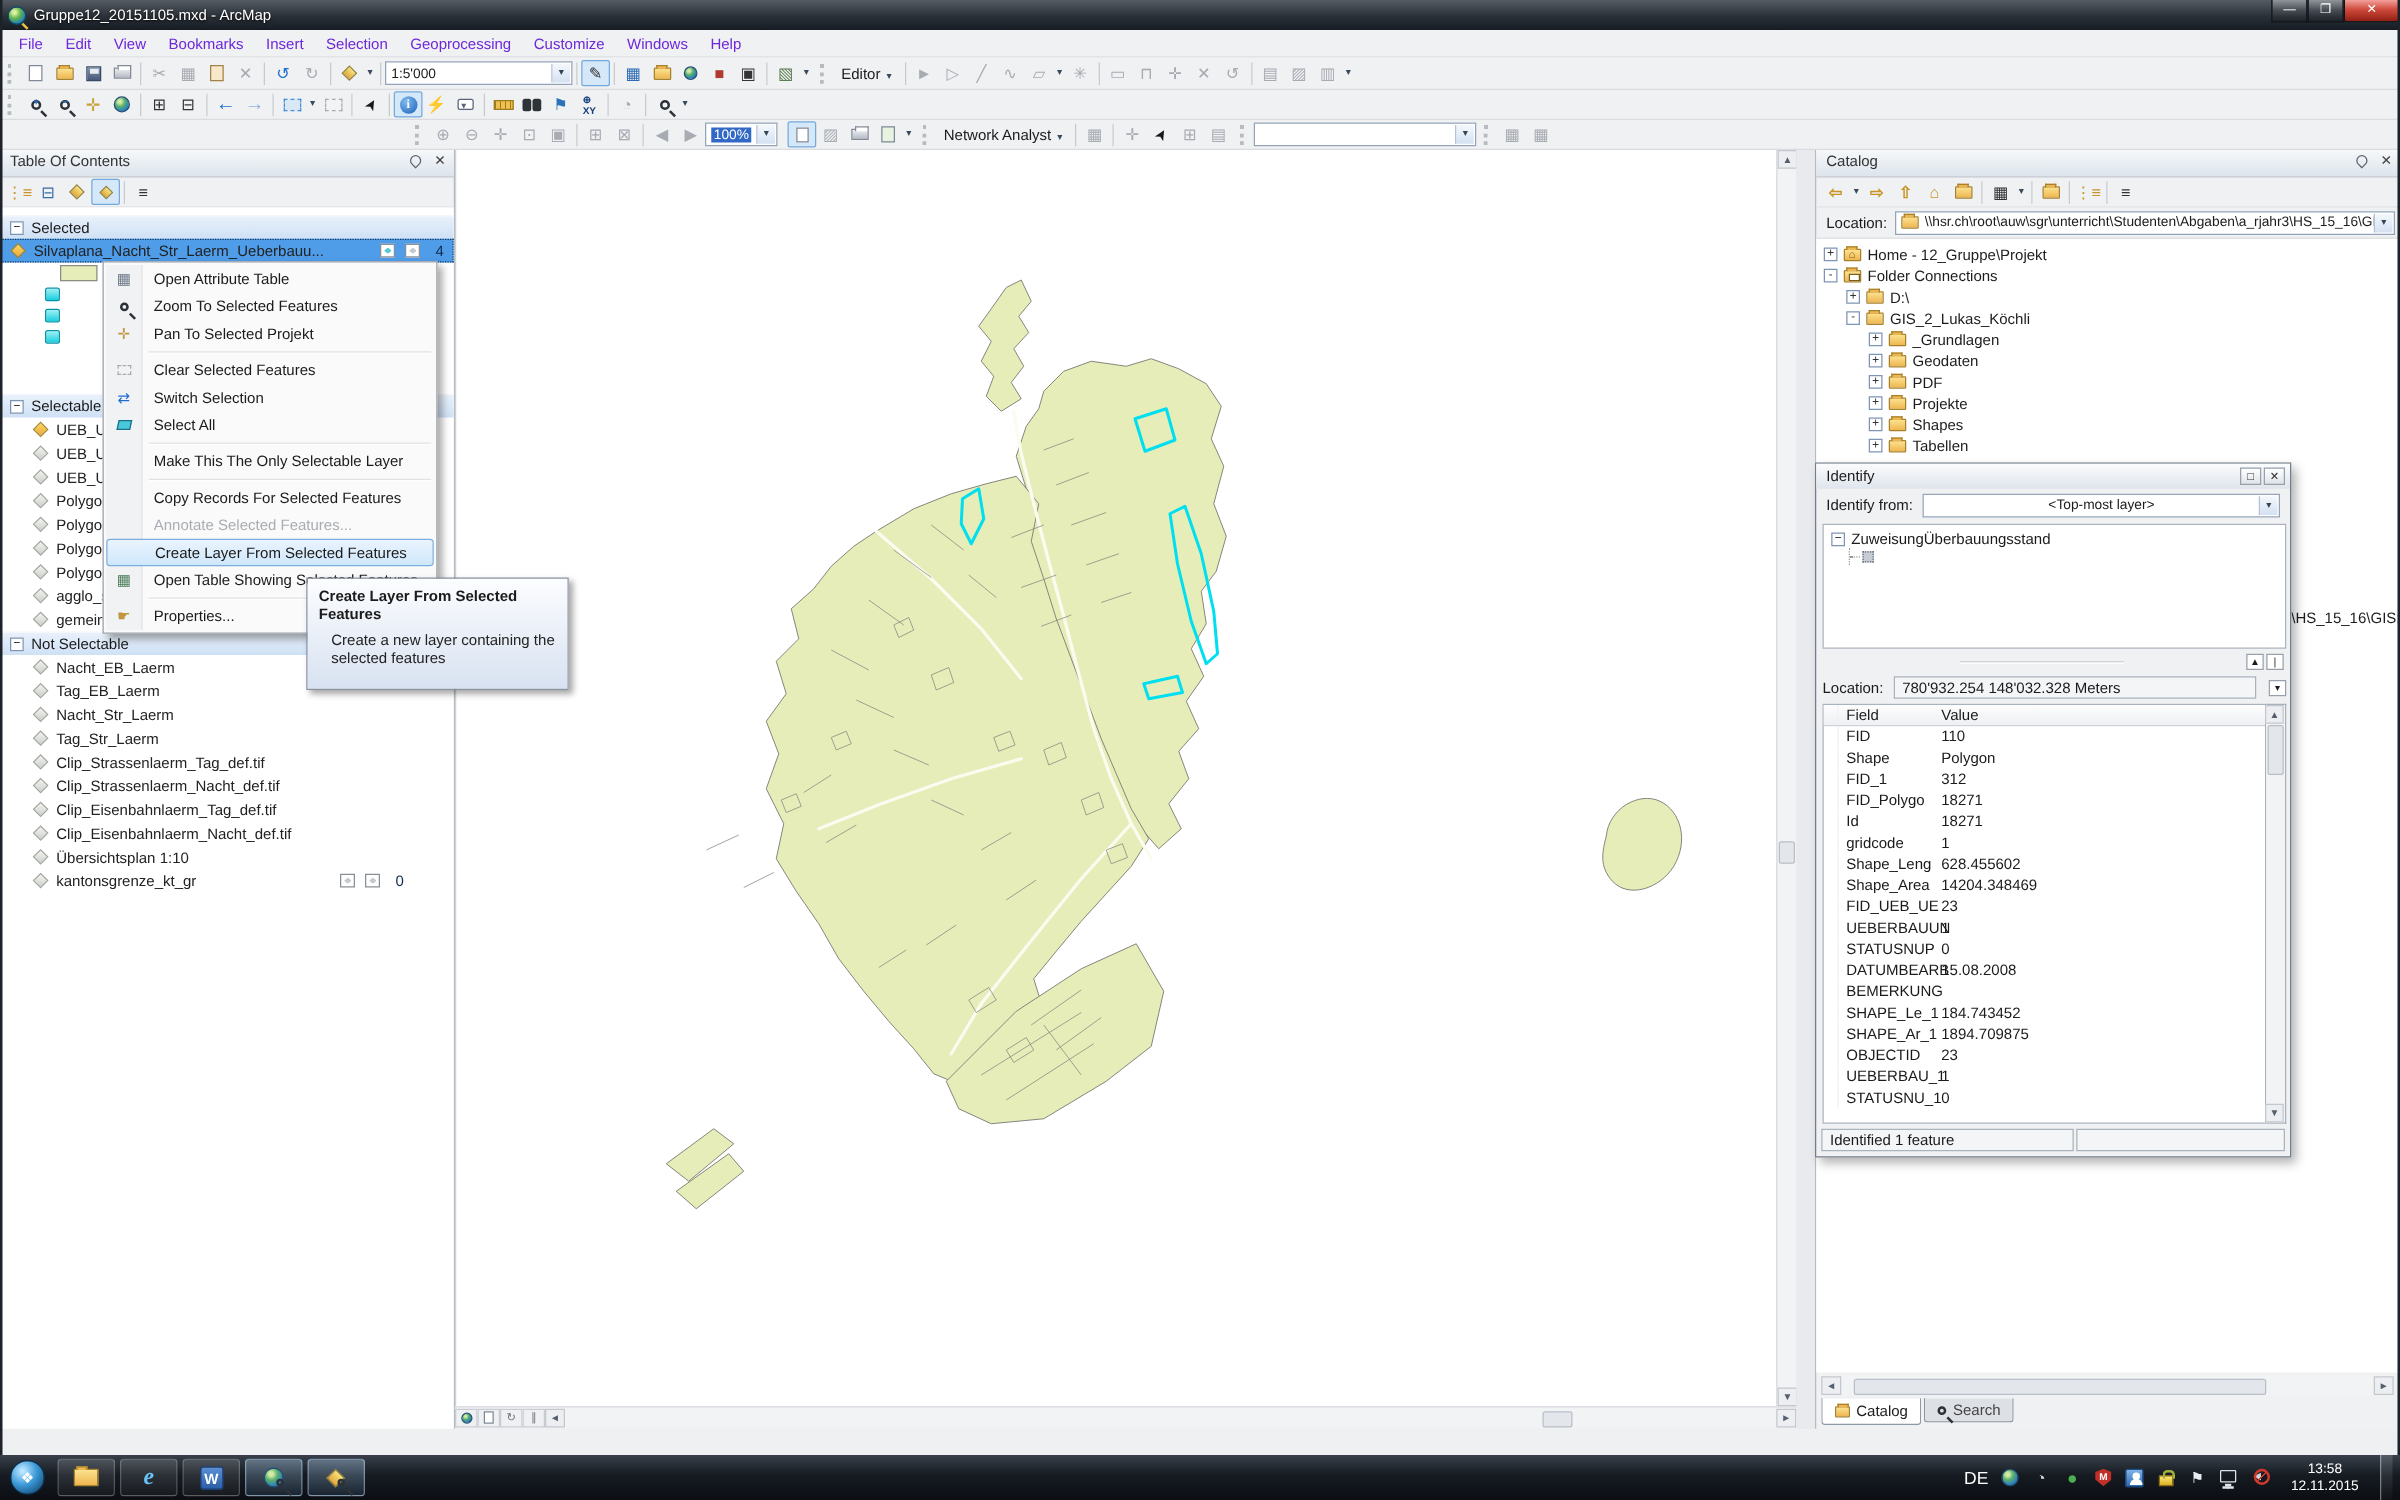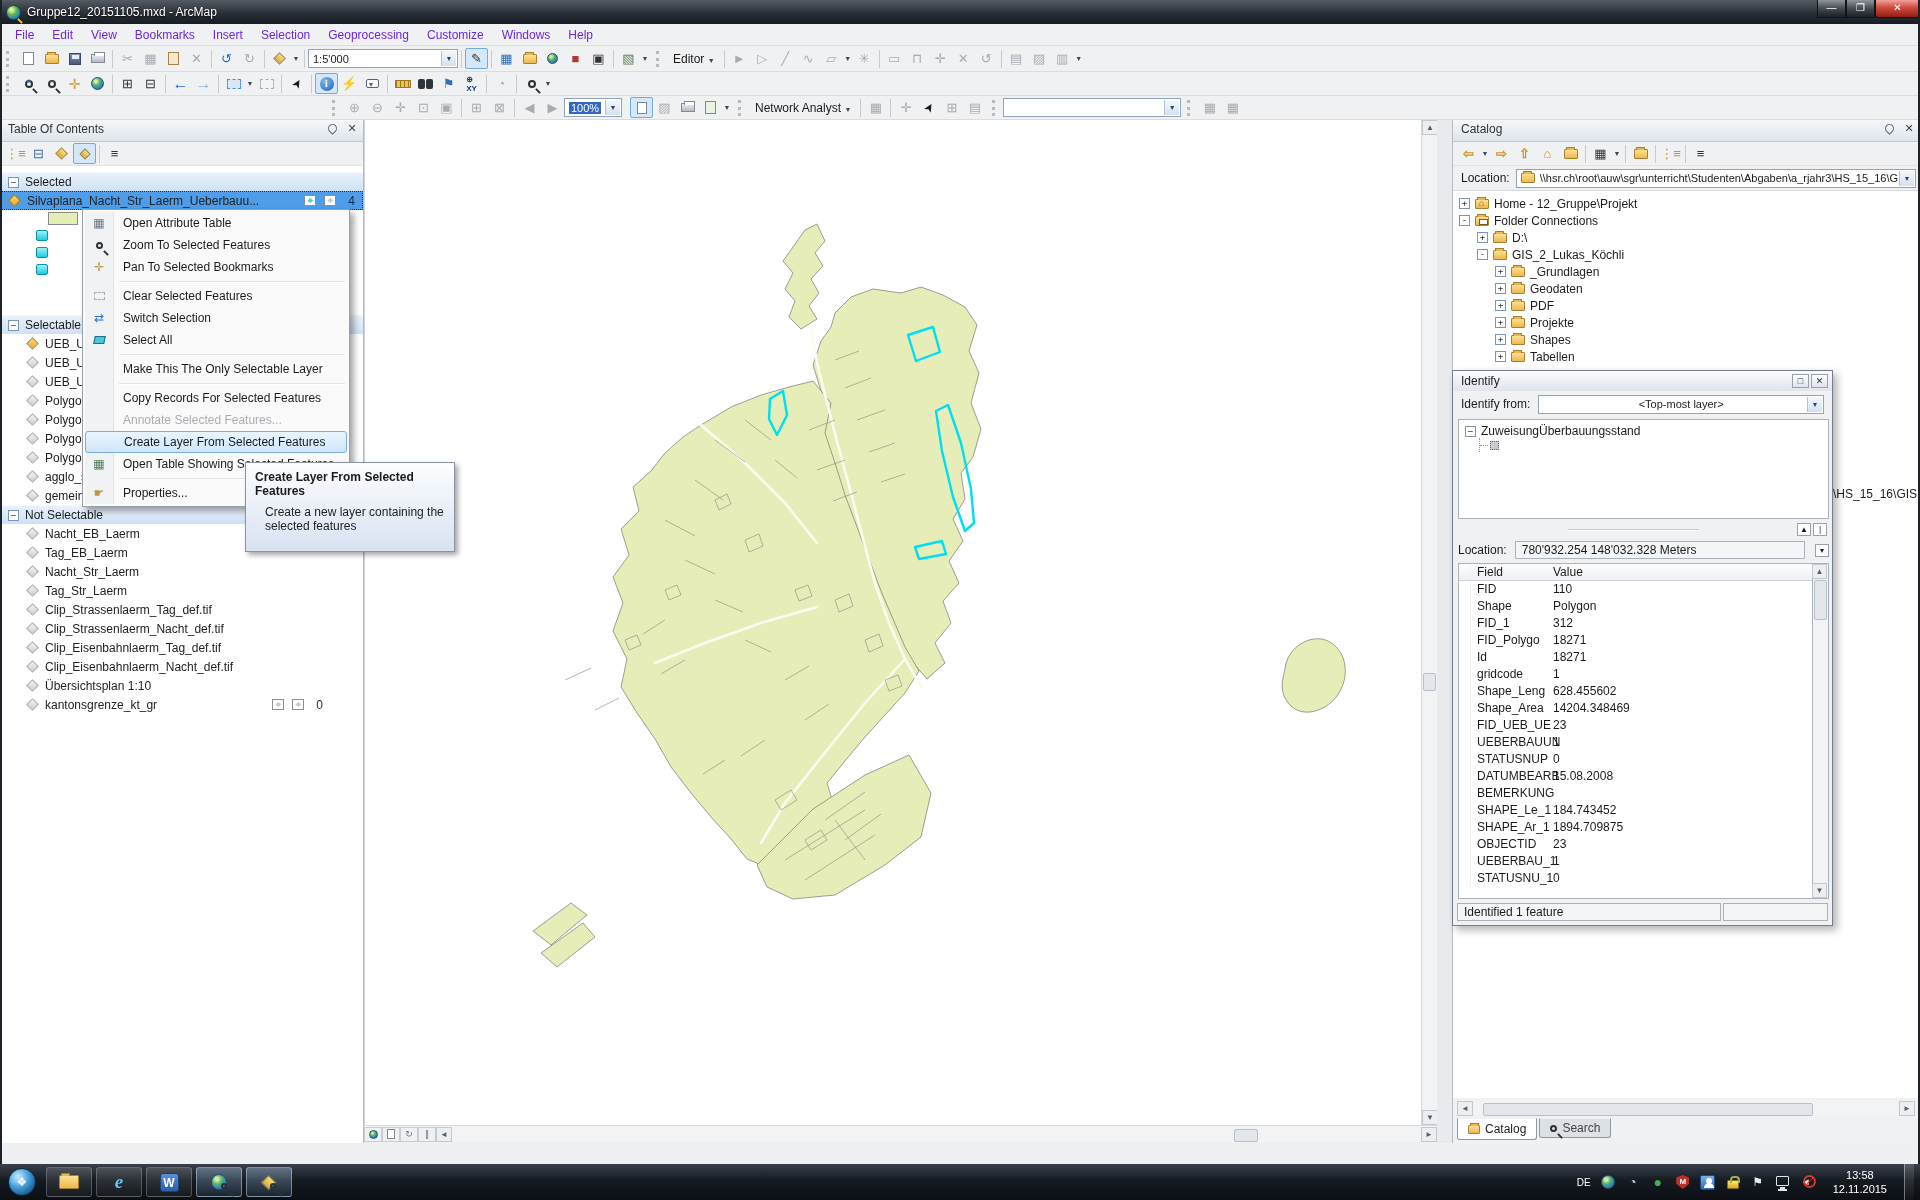--- a/index.html
+++ b/index.html
@@ -839,39 +839,39 @@
             <span class="iv">0</span>
           </div>
         </div>
     </div>
     <div id="idvscroll">
       <div class="sbtn" style="position:absolute;top:0;left:-1px;width:15px">▲</div>
       <div class="thumbv" style="top:16px;height:40px"></div>
       <div class="sbtn" style="position:absolute;bottom:0;left:-1px;width:15px">▼</div>
     </div>
     <div id="idstatus">
-      <div class="sunken" style="width:264px">Identified 1 feature</div>
+      <div class="sunken" style="width:202px">Identified 1 feature</div>
       <div class="sunken" style="flex:1"></div>
     </div>
   </div>
 
   <div id="ctxmenu">
     <div class="cm">
         <span class="cmi" style="color:#6a7684">▦</span>
         <span>Open Attribute Table</span>
       </div>
     <div class="cm">
         <span class="cmi">
           <i class="sh mg" style="width:7px;height:7px"></i>
         </span>
         <span>Zoom To Selected Features</span>
       </div>
     <div class="cm">
         <span class="cmi" style="color:#c0963e">✛</span>
-        <span>Pan To Selected Bookmarks</span>
+        <span>Pan To Selected Projekt</span>
       </div>
     <div class="cmsep"></div>
     <div class="cm">
         <span class="cmi">
           <i class="sh selr g" style="width:11px;height:8px"></i>
         </span>
         <span>Clear Selected Features</span>
       </div>
     <div class="cm">
         <span class="cmi" style="color:#1f6fd0">⇄</span>
@@ -931,21 +931,21 @@
       </div>
     <div class="task hot">
         <i class="sh gl" style="width:16px;height:16px"></i>
         <i class="sh mg" style="width:6px;height:6px;margin-left:-6px;margin-top:8px"></i>
       </div>
     <div class="task hot">
         <i class="sh dia" style="width:11px;height:11px"></i>
         <i class="sh mg" style="width:6px;height:6px;margin-left:-4px;margin-top:8px"></i>
       </div>
     <div id="tray">
-      <span style="font-size:10px">DE</span>
+      <span style="font-size:14px">DE</span>
       <span class="tico">
           <i class="sh gl" style="width:14px;height:14px"></i>
         </span>
       <span class="tico" style="color:#cfd5db">◔</span>
       <span class="tico" style="color:#49b04f;font-size:14px">●</span>
       <span class="tico">
           <span class="shield">M</span>
         </span>
       <span class="tico">
           <span class="person"></span>

